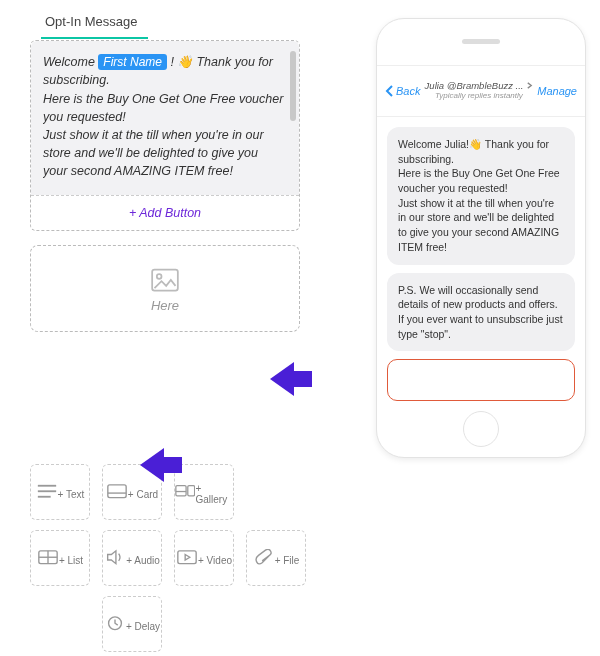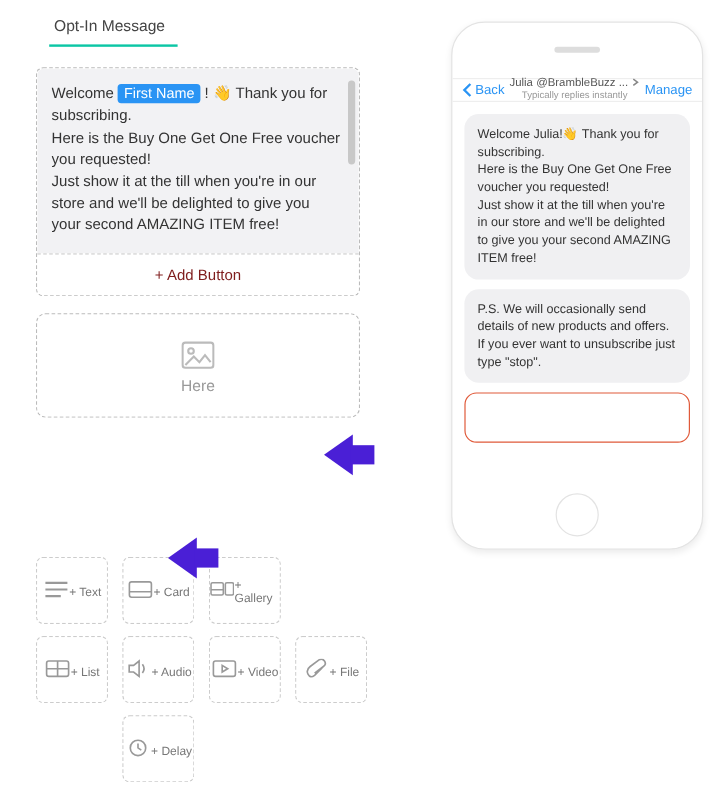--- a/index.html
+++ b/index.html
@@ -1,28 +1,28 @@
 <!DOCTYPE html>
 <html><head>
 <meta charset="utf-8">
 <style>
 * { box-sizing: border-box; margin: 0; padding: 0; }
 body { font-family: -apple-system, BlinkMacSystemFont, "Segoe UI", Helvetica, Arial, sans-serif; background: #fff; width: 600px; height: 656px; position: relative; overflow: hidden; }
 
 .tab-header { padding: 8px 0 0 6px; margin-left: 35px; }
 .tab { display: inline-block; font-size: 13px; color: #444; padding: 6px 10px 8px 4px; border-bottom: 2px solid #0bc6a5; }
 
-.editor-panel { position: absolute; left: 30px; top: 56px; width: 270px; }
+.editor-panel { position: absolute; left: 30px; top: 40px; width: 270px; font-style: italic; }
 
 .msg-block { border: 1px dashed #bbb; border-radius: 6px; background: #fff; overflow: hidden; }
 .msg-text-area { position: relative; padding: 12px 14px 12px 12px; background: #f2f2f4; border-radius: 6px 6px 0 0; }
 .msg-text { font-size: 12.5px; line-height: 1.45; color: #333; height: 130px; overflow: hidden; }
 .tag-chip { background: #2a94f4; color: #fff; padding: 1px 5px; border-radius: 3px; font-size: 12px; }
 .scroll-handle { position: absolute; right: 3px; top: 10px; width: 6px; height: 70px; background: #c8c8c8; border-radius: 3px; }
-.add-button-row { text-align: center; padding: 10px 0; font-size: 12.5px; color: #7f1d1d; border-top: 1px dashed #ccc; }
+.add-button-row { text-align: center; padding: 10px 0; font-size: 12.5px; color: #6d28d9; border-top: 1px dashed #ccc; }
 
 .image-block { margin-top: 14px; border: 1px dashed #bbb; border-radius: 8px; background: #fff; text-align: center; padding: 22px 0 18px 0; }
 .image-block .ph-icon { width: 28px; height: 24px; margin: 0 auto 6px auto; }
 .image-block .ph-label { font-size: 13px; color: #999; }
 
 .quick-reply-row { text-align: center; margin-top: 24px; }
 .quick-reply-btn { display: inline-block; border: 1px dashed #bbb; border-radius: 16px; padding: 6px 18px; font-size: 12px; color: #888; }
 
 .toolbar { position: absolute; left: 30px; top: 464px; width: 310px; }
 .tool-row { display: flex; gap: 12px; margin-bottom: 10px; }
@@ -34,21 +34,21 @@
 .arrow { position: absolute; width: 0; height: 0; }
 .arrow1 { left: 270px; top: 362px; }
 .arrow2 { left: 140px; top: 448px; }
 .arrow-shape { position: relative; width: 42px; height: 34px; }
 .arrow-shape::before { content: ""; position: absolute; left: 0; top: 0; border-right: 24px solid #4a1fd6; border-top: 17px solid transparent; border-bottom: 17px solid transparent; }
 .arrow-shape::after { content: ""; position: absolute; left: 22px; top: 9px; width: 20px; height: 16px; background: #4a1fd6; }
 
 .phone { position: absolute; left: 376px; top: 18px; width: 210px; height: 440px; background: #fff; border: 1px solid #e3e3e3; border-radius: 28px; box-shadow: 0 2px 6px rgba(0,0,0,0.08); }
 .phone-top { height: 46px; position: relative; }
 .phone-speaker { position: absolute; left: 50%; top: 20px; transform: translateX(-50%); width: 38px; height: 5px; background: #ddd; border-radius: 3px; }
-.phone-header { height: 20px; border-top: 1px solid #eee; border-bottom: 1px solid #eee; display: flex; align-items: center; padding: 0 8px; font-size: 11px; }
+.phone-header { height: 52px; border-top: 1px solid #eee; border-bottom: 1px solid #eee; display: flex; align-items: center; padding: 0 8px; font-size: 11px; font-style: italic; }
 .phone-back { color: #2a94f4; display: flex; align-items: center; gap: 2px; flex: 0 0 auto; }
 .phone-title { flex: 1; text-align: center; line-height: 1.1; }
 .phone-title .l1 { color: #555; font-size: 9.5px; }
 .phone-title .l2 { color: #999; font-size: 8px; }
 .phone-manage { color: #2a94f4; flex: 0 0 auto; }
 .phone-body { padding: 10px 10px 0 10px; height: 300px; overflow: hidden; position: relative; }
 .bubble { background: #f0f0f2; border-radius: 12px; padding: 10px 11px; font-size: 10.5px; line-height: 1.4; color: #333; margin-bottom: 8px; }
 .empty-bubble { border: 1.5px solid #e05a3a; border-radius: 10px; height: 42px; margin-bottom: 8px; }
 .phone-home { position: absolute; left: 50%; bottom: 10px; transform: translateX(-50%); width: 36px; height: 36px; border: 1px solid #e3e3e3; border-radius: 50%; }
 

